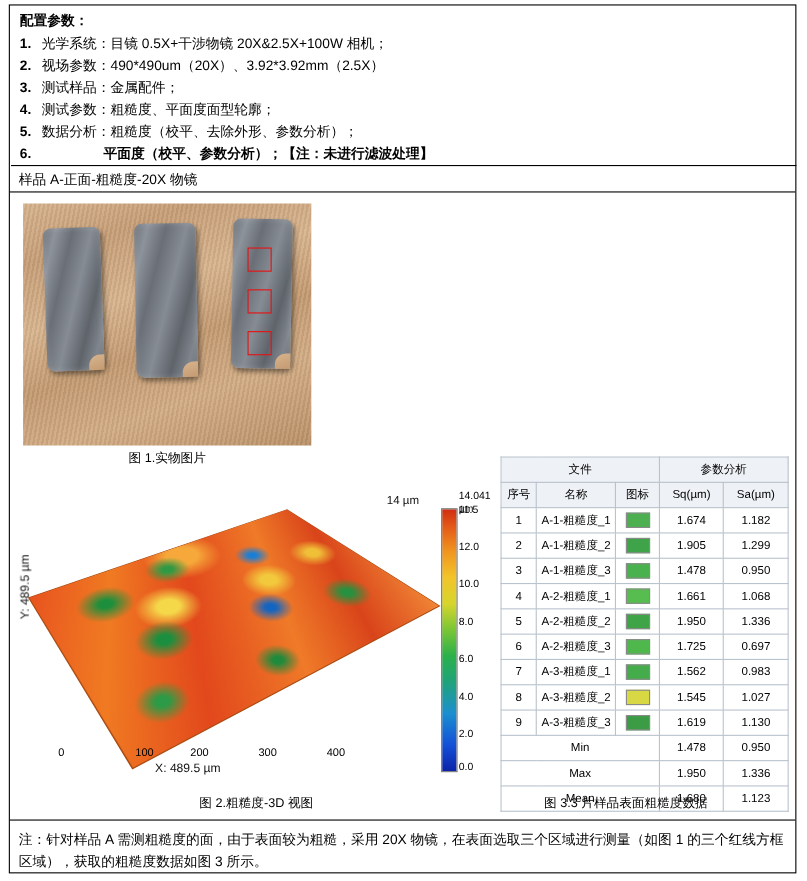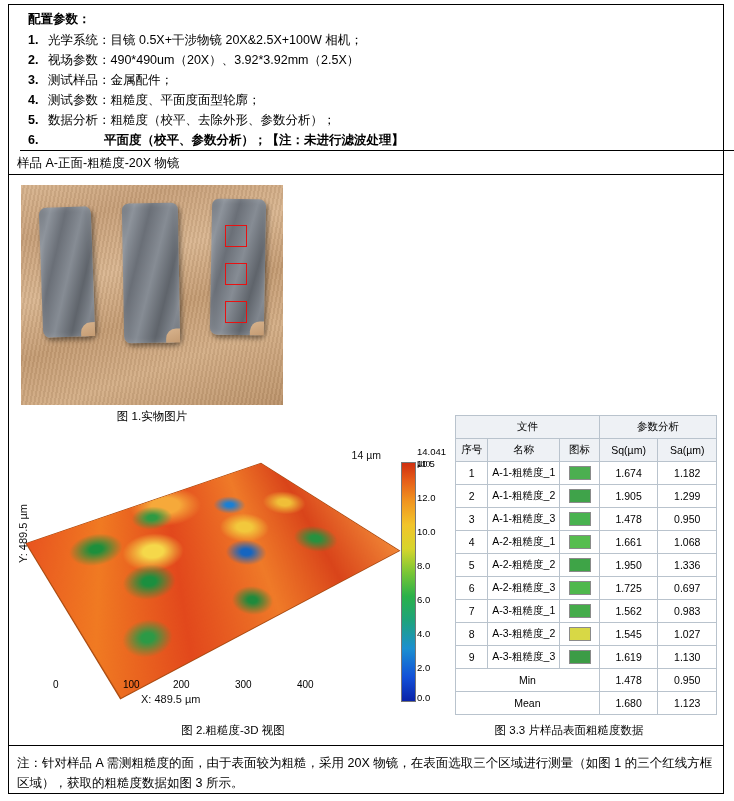--- a/index.html
+++ b/index.html
@@ -23,21 +23,21 @@
     left: 8px;
     top: 4px;
     width: 716px;
     height: 790px;
     border: 1px solid #000;
     box-sizing: border-box;
   }
   
   .config-block {
     position: absolute;
-    left: 11px;
+    left: 1px;
     top: 0;
     width: 100%;
     box-sizing: border-box;
     padding: 6px 8px 0 8px;
     border-bottom: 1px solid #000;
     height: 146px;
   }
   .config-title {
     font-size: 12.5px;
     line-height: 17px;
@@ -403,20 +403,25 @@
           <td>1.619</td>
           <td>1.130</td>
         </tr>
 
         <tr class="sumrow">
           <td colspan="3">Min</td>
           <td>1.478</td>
           <td>0.950</td>
         </tr>
         <tr class="sumrow">
+          <td colspan="3">Max</td>
+          <td>1.950</td>
+          <td>1.336</td>
+        </tr>
+        <tr class="sumrow">
           <td colspan="3">Mean</td>
           <td>1.680</td>
           <td>1.123</td>
         </tr>
       </tbody>
         </table>
     </div>
 
     <div class="cap cap3">图 3.3 片样品表面粗糙度数据</div>
 

